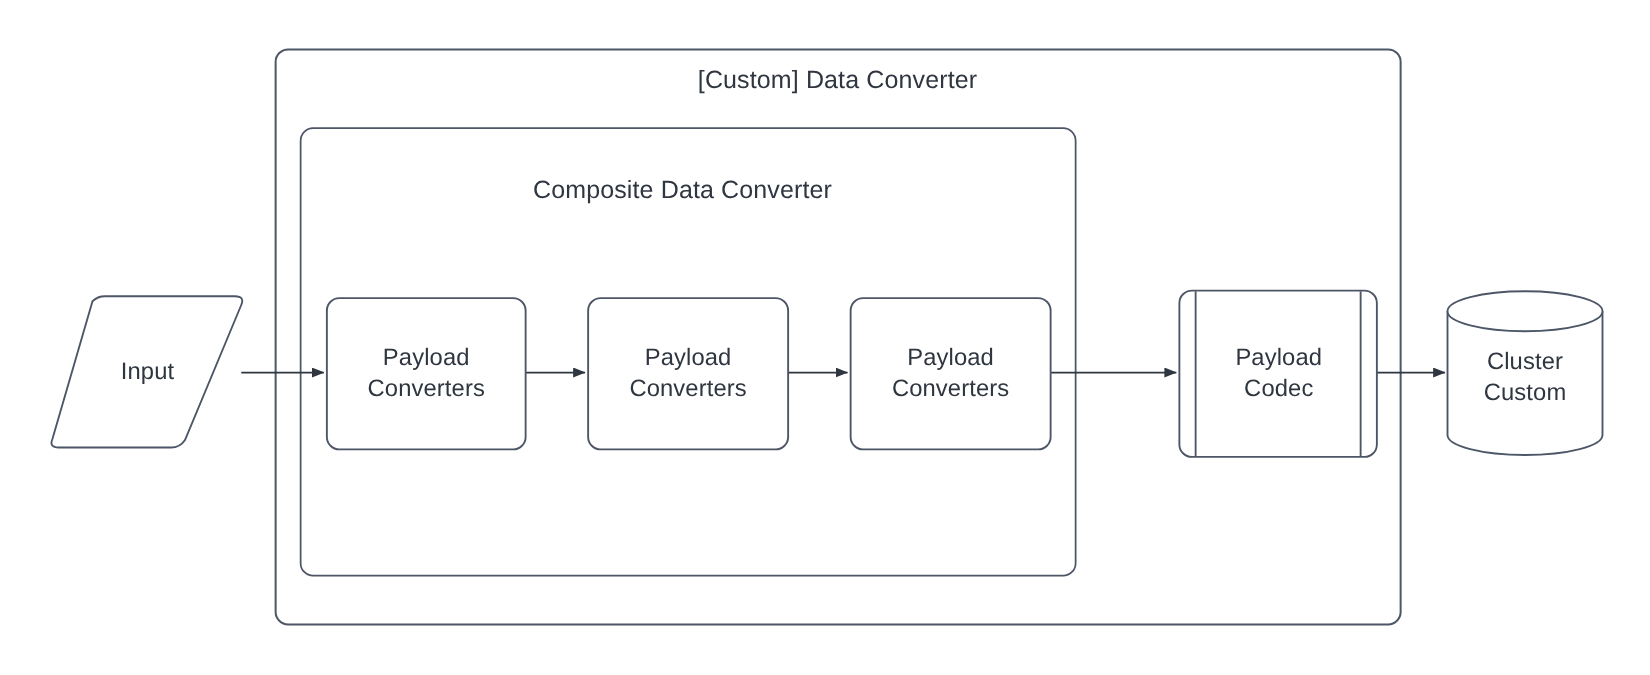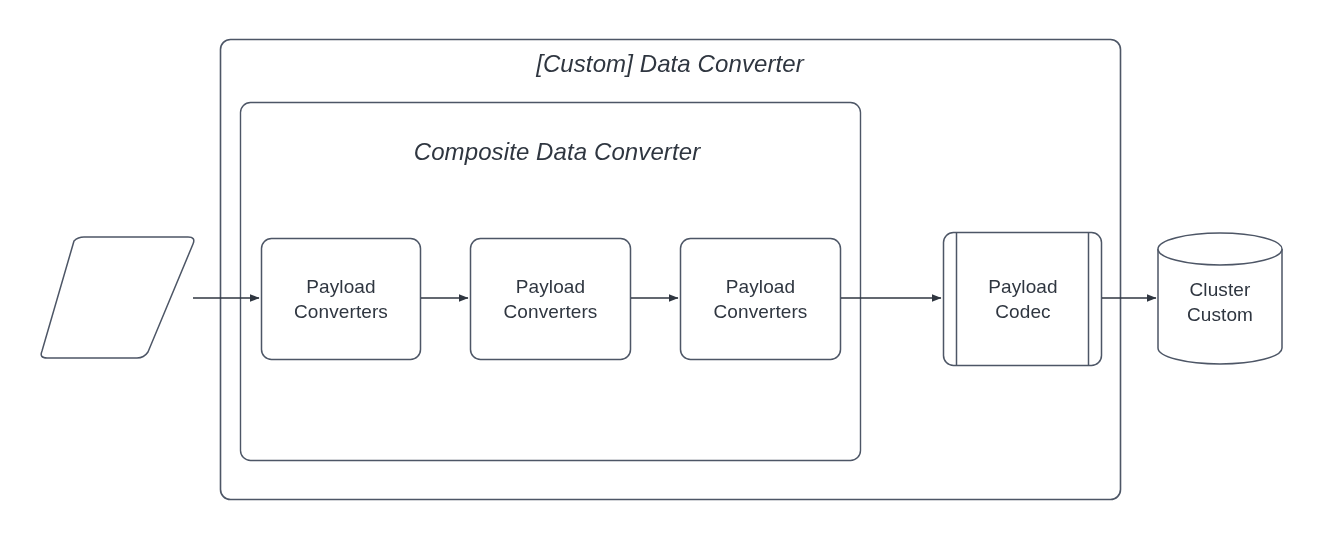--- a/index.html
+++ b/index.html
@@ -36,24 +36,23 @@
     white-space: pre-line;
     pointer-events: none;
   }
   .container-title {
     position: absolute;
     display: flex;
     align-items: flex-start;
     justify-content: center;
     text-align: center;
     color: #2f3640;
-    font-size: 24px;
+    font-size: 20px;
     line-height: 24px;
     letter-spacing: 0.1px;
-    font-style: italic;
   }
 </style>
 </head>
 <body>
 
 <div id="canvas">
 
   <svg class="svg-layer" viewBox="0 0 1320 540" xmlns="http://www.w3.org/2000/svg">
     <defs>
       <marker id="arrowhead" markerWidth="10" markerHeight="8" refX="9.5" refY="4" orient="auto" markerUnits="userSpaceOnUse">
@@ -101,22 +100,23 @@
 
     <line x1="631" y1="298" x2="678" y2="298" stroke="#2f3640" stroke-width="1.4" marker-end="url(#arrowhead)"></line>
 
     <line x1="841" y1="298" x2="941" y2="298" stroke="#2f3640" stroke-width="1.4" marker-end="url(#arrowhead)"></line>
 
     <line x1="1102" y1="298" x2="1156" y2="298" stroke="#2f3640" stroke-width="1.4" marker-end="url(#arrowhead)"></line>
   </svg>
 
   <div class="container-title" style="left:220px; top:52px; width:900px; height:30px;">[Custom] Data Converter</div>
 
-  <div class="container-title" style="left:247px; top:140px; width:620px; height:30px;">Composite Data Converter</div>
+  <div class="container-title" style="left:236px; top:140px; width:620px; height:30px;">Composite Data Converter</div>
 
+  <div class="shape-label" style="left:42px; top:237px; width:152px; height:121px;">Input</div>
 
   <div class="shape-label" style="left:261px; top:238px; width:160px; height:122px;">Payload
 Converters</div>
 
   <div class="shape-label" style="left:470px; top:238px; width:161px; height:122px;">Payload
 Converters</div>
 
   <div class="shape-label" style="left:680px; top:238px; width:161px; height:122px;">Payload
 Converters</div>
 

